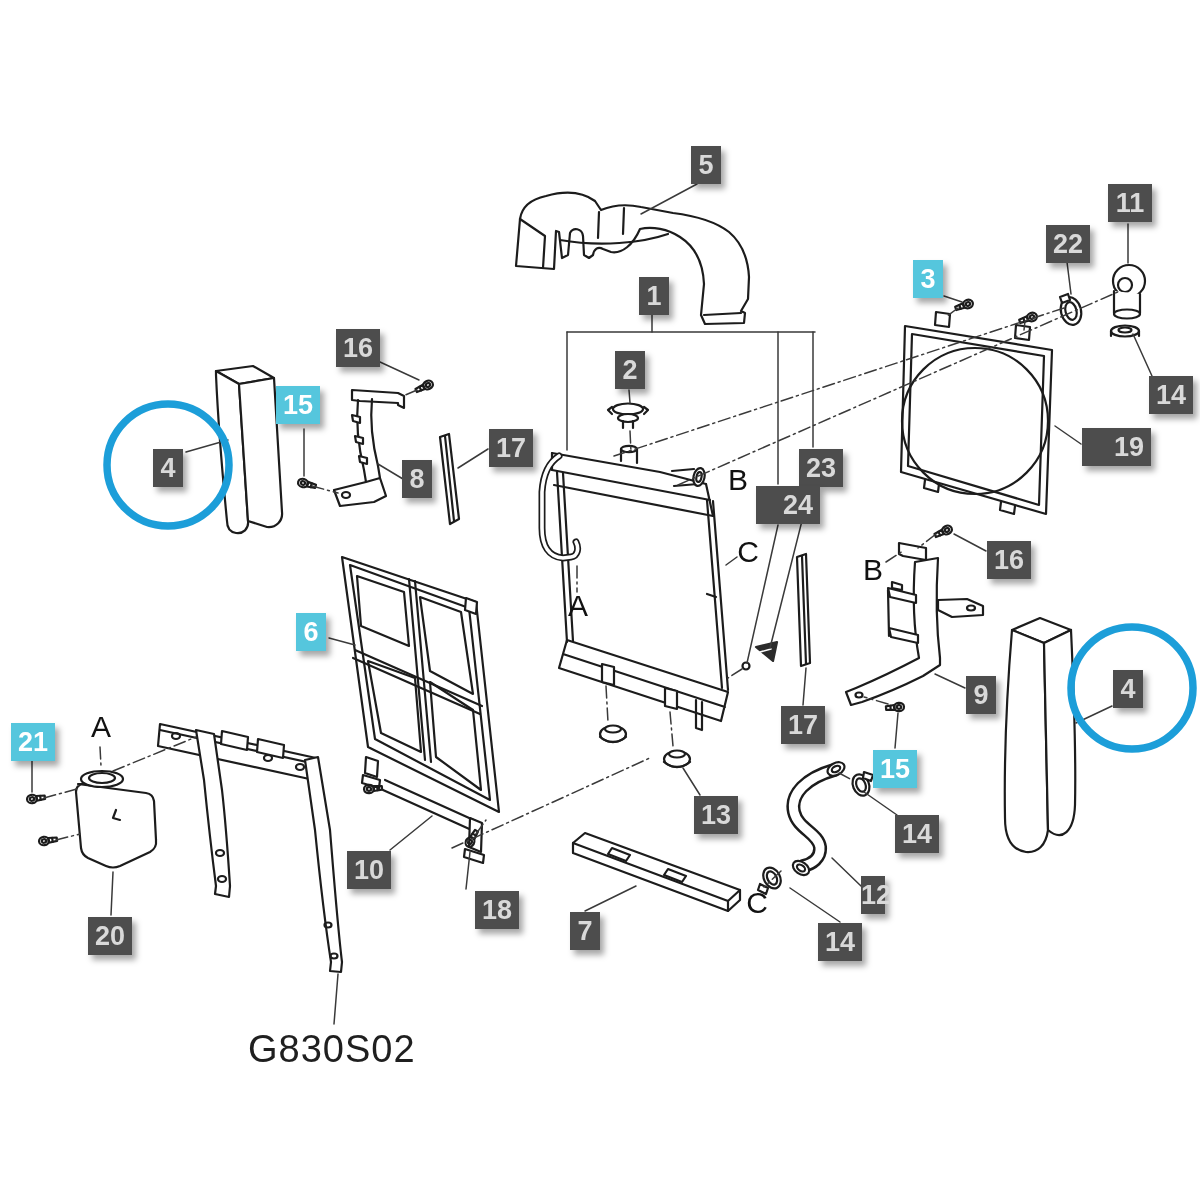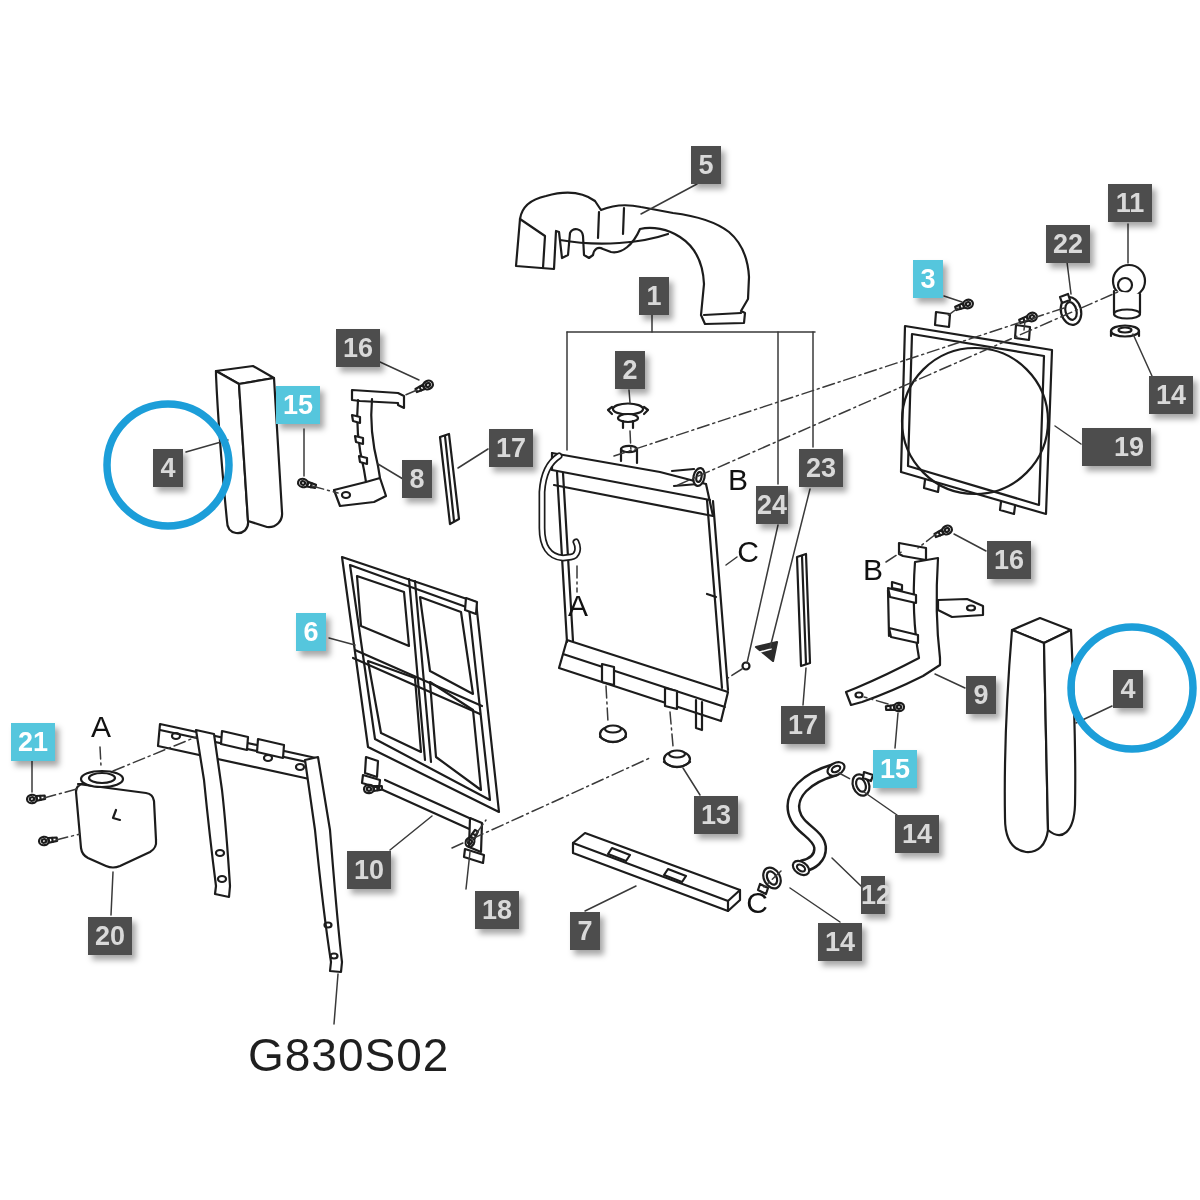--- a/index.html
+++ b/index.html
@@ -18,21 +18,21 @@
   #art .dkfill{fill:#2b2b2b;stroke:#2b2b2b;}
   #art .whl{stroke:#fff;stroke-width:1.6;}
   #art .highlight{stroke:#1c9ed9;stroke-width:7.5;fill:none;}
   .part-label{position:absolute;height:38px;line-height:38px;text-align:center;
     font-size:27px;font-weight:bold;box-shadow:4px 5px 6px rgba(0,0,0,0.35);
     user-select:none;}
   .part-label.dark{background:#4d4d4d;color:#d9d9d9;}
   .part-label.cyan{background:#55c6dd;color:#ffffff;}
   .ref-letter{position:absolute;transform:translate(-50%,-50%);font-size:30px;
     color:#111;user-select:none;}
-  #part-code{position:absolute;left:248px;top:1028px;font-size:46px;color:#1f1f1f;
+  #part-code{position:absolute;left:248px;top:1028px;font-size:38px;color:#1f1f1f;
     letter-spacing:1px;}
 </style>
 </head>
 <body>
 
 <div id="stage">
 
 <svg id="art" width="1200" height="1200" viewBox="0 0 1200 1200">
   <defs>
     <g id="bolt">
@@ -320,21 +320,21 @@
       <div class="part-label dark" style="left: 1108px; top: 184px; width: 44px;">11</div>
       <div class="part-label dark" style="left: 1149px; top: 376px; width: 44px;">14</div>
       <div class="part-label dark" style="left: 1082px; top: 428px; width: 44px; padding-left: 25px;">19</div>
       <div class="part-label cyan" style="left: 913px; top: 260px; width: 30px;">3</div>
       <div class="part-label dark" style="left: 336px; top: 329px; width: 44px;">16</div>
       <div class="part-label cyan" style="left: 276px; top: 386px; width: 44px;">15</div>
       <div class="part-label dark" style="left: 402px; top: 460px; width: 30px;">8</div>
       <div class="part-label dark" style="left: 489px; top: 429px; width: 44px;">17</div>
       <div class="part-label dark" style="left: 153px; top: 449px; width: 30px;">4</div>
       <div class="part-label dark" style="left: 799px; top: 449px; width: 44px;">23</div>
-      <div class="part-label dark" style="left: 756px; top: 486px; width: 32px;">24</div>
+      <div class="part-label dark" style="left: 756px; top: 486px; width: 44px; padding-left: 20px;">24</div>
       <div class="part-label cyan" style="left: 296px; top: 613px; width: 30px;">6</div>
       <div class="part-label dark" style="left: 987px; top: 541px; width: 44px;">16</div>
       <div class="part-label dark" style="left: 966px; top: 676px; width: 30px;">9</div>
       <div class="part-label dark" style="left: 1113px; top: 670px; width: 30px;">4</div>
       <div class="part-label cyan" style="left: 11px; top: 691px; width: 44px; margin-top: 32px;">21</div>
       <div class="part-label dark" style="left: 781px; top: 706px; width: 44px;">17</div>
       <div class="part-label cyan" style="left: 873px; top: 750px; width: 44px;">15</div>
       <div class="part-label dark" style="left: 694px; top: 796px; width: 44px;">13</div>
       <div class="part-label dark" style="left: 895px; top: 815px; width: 44px;">14</div>
       <div class="part-label dark" style="left: 347px; top: 851px; width: 44px;">10</div>

